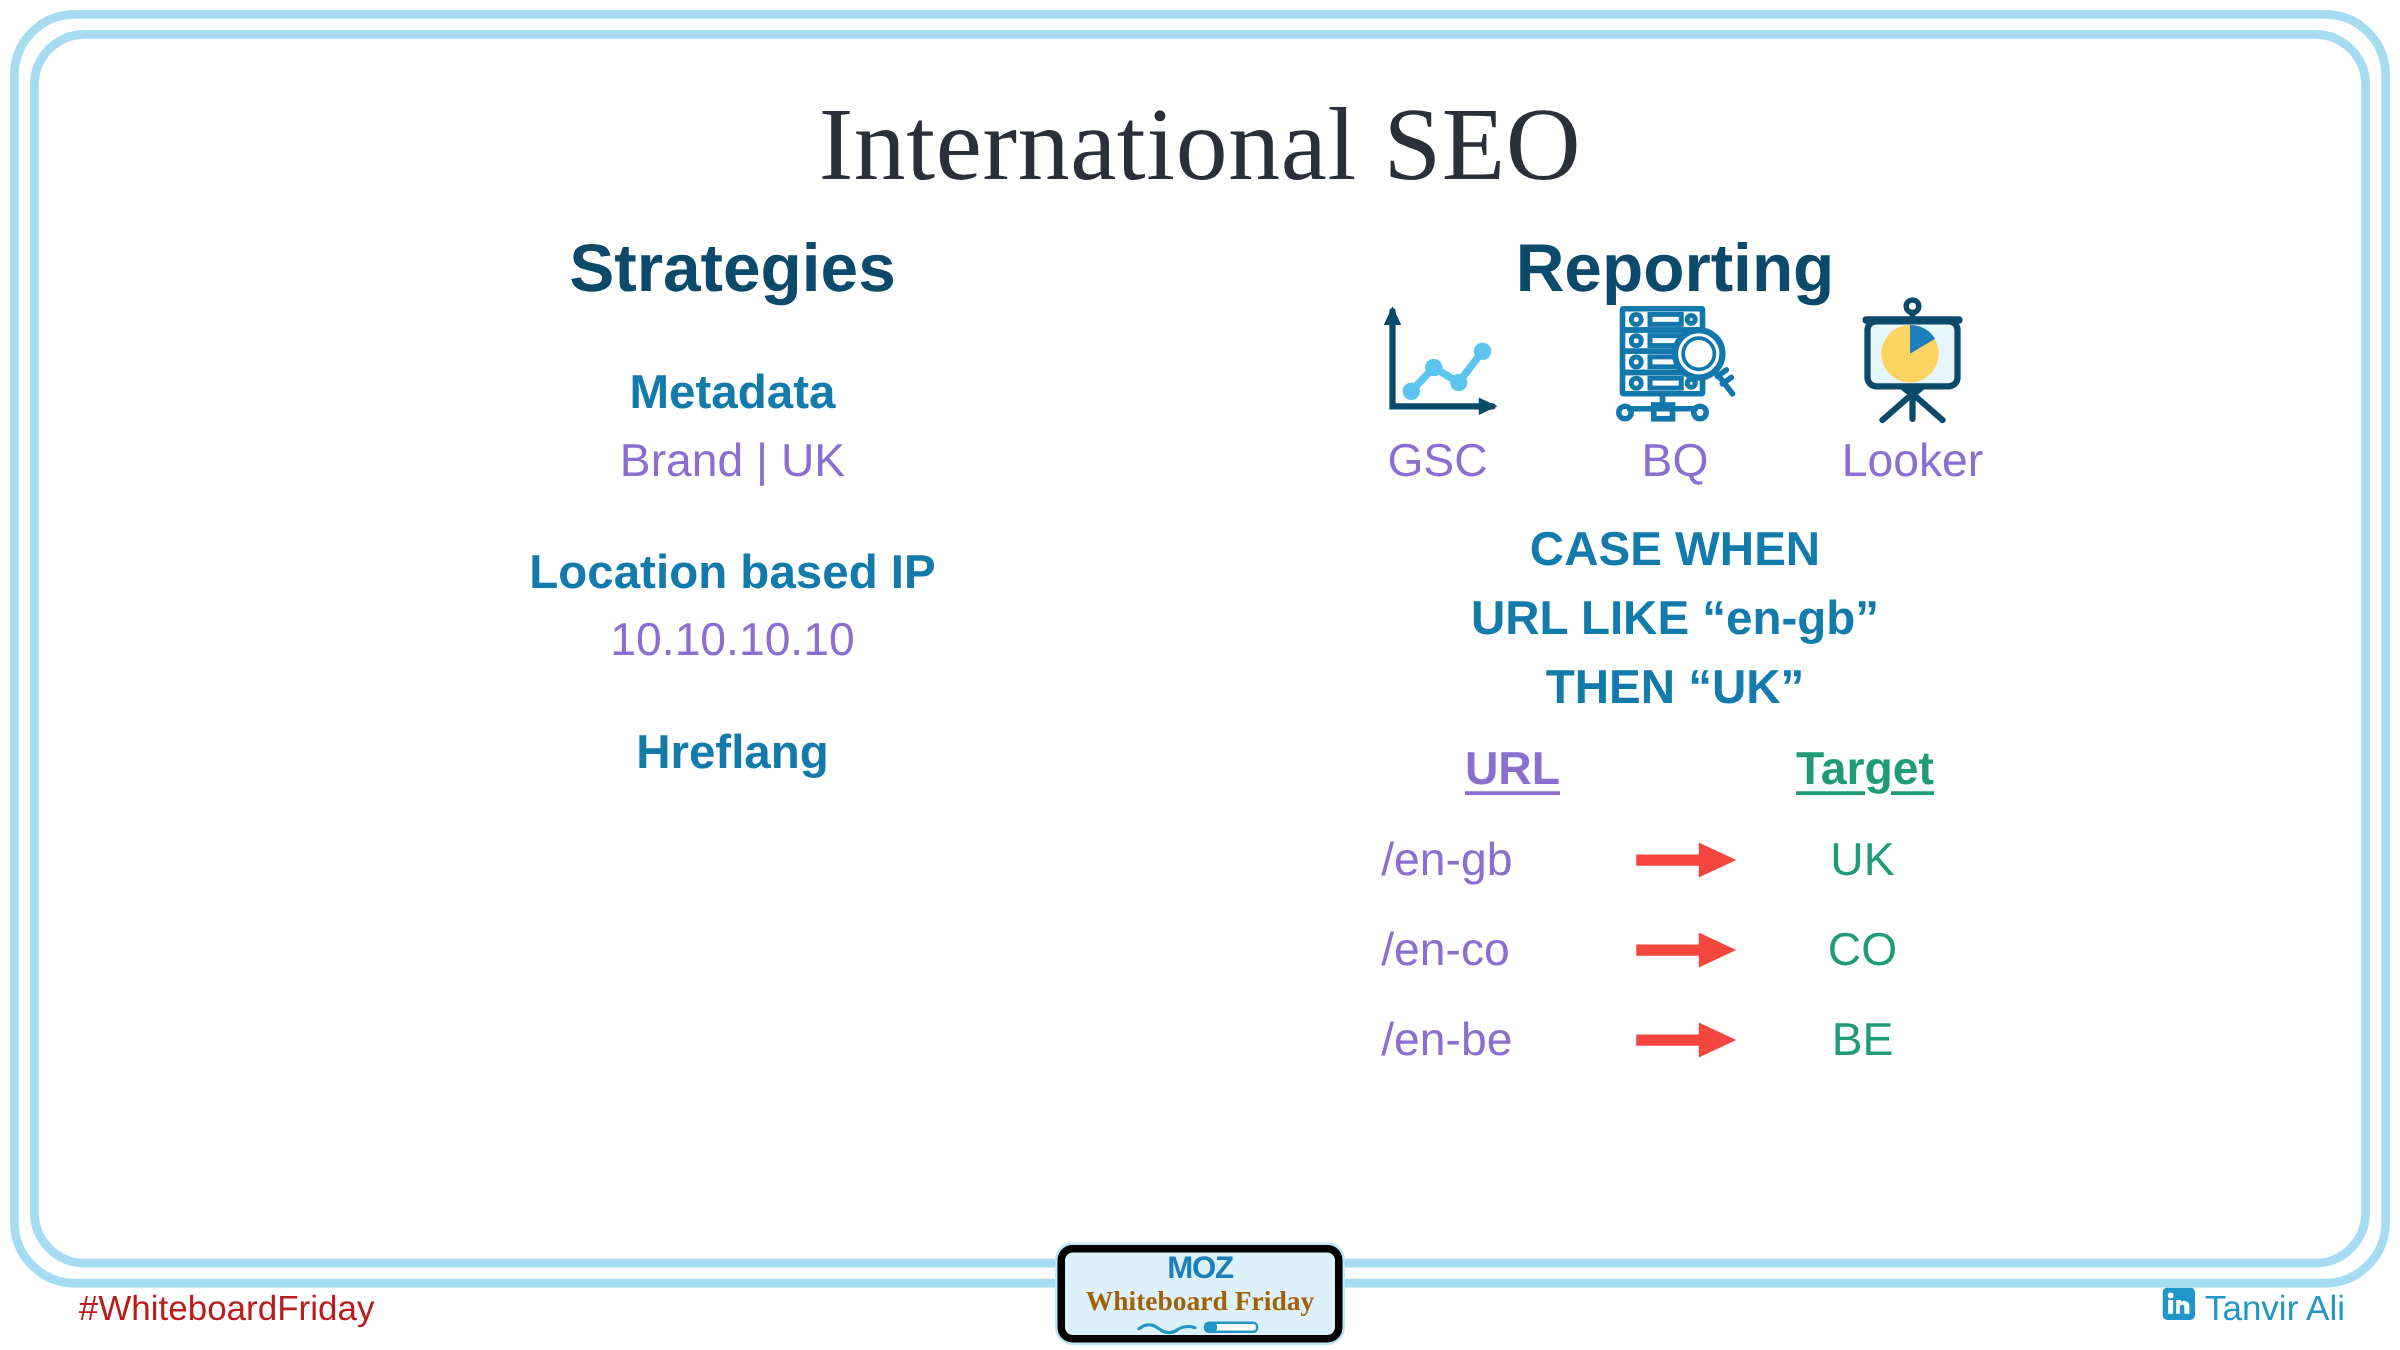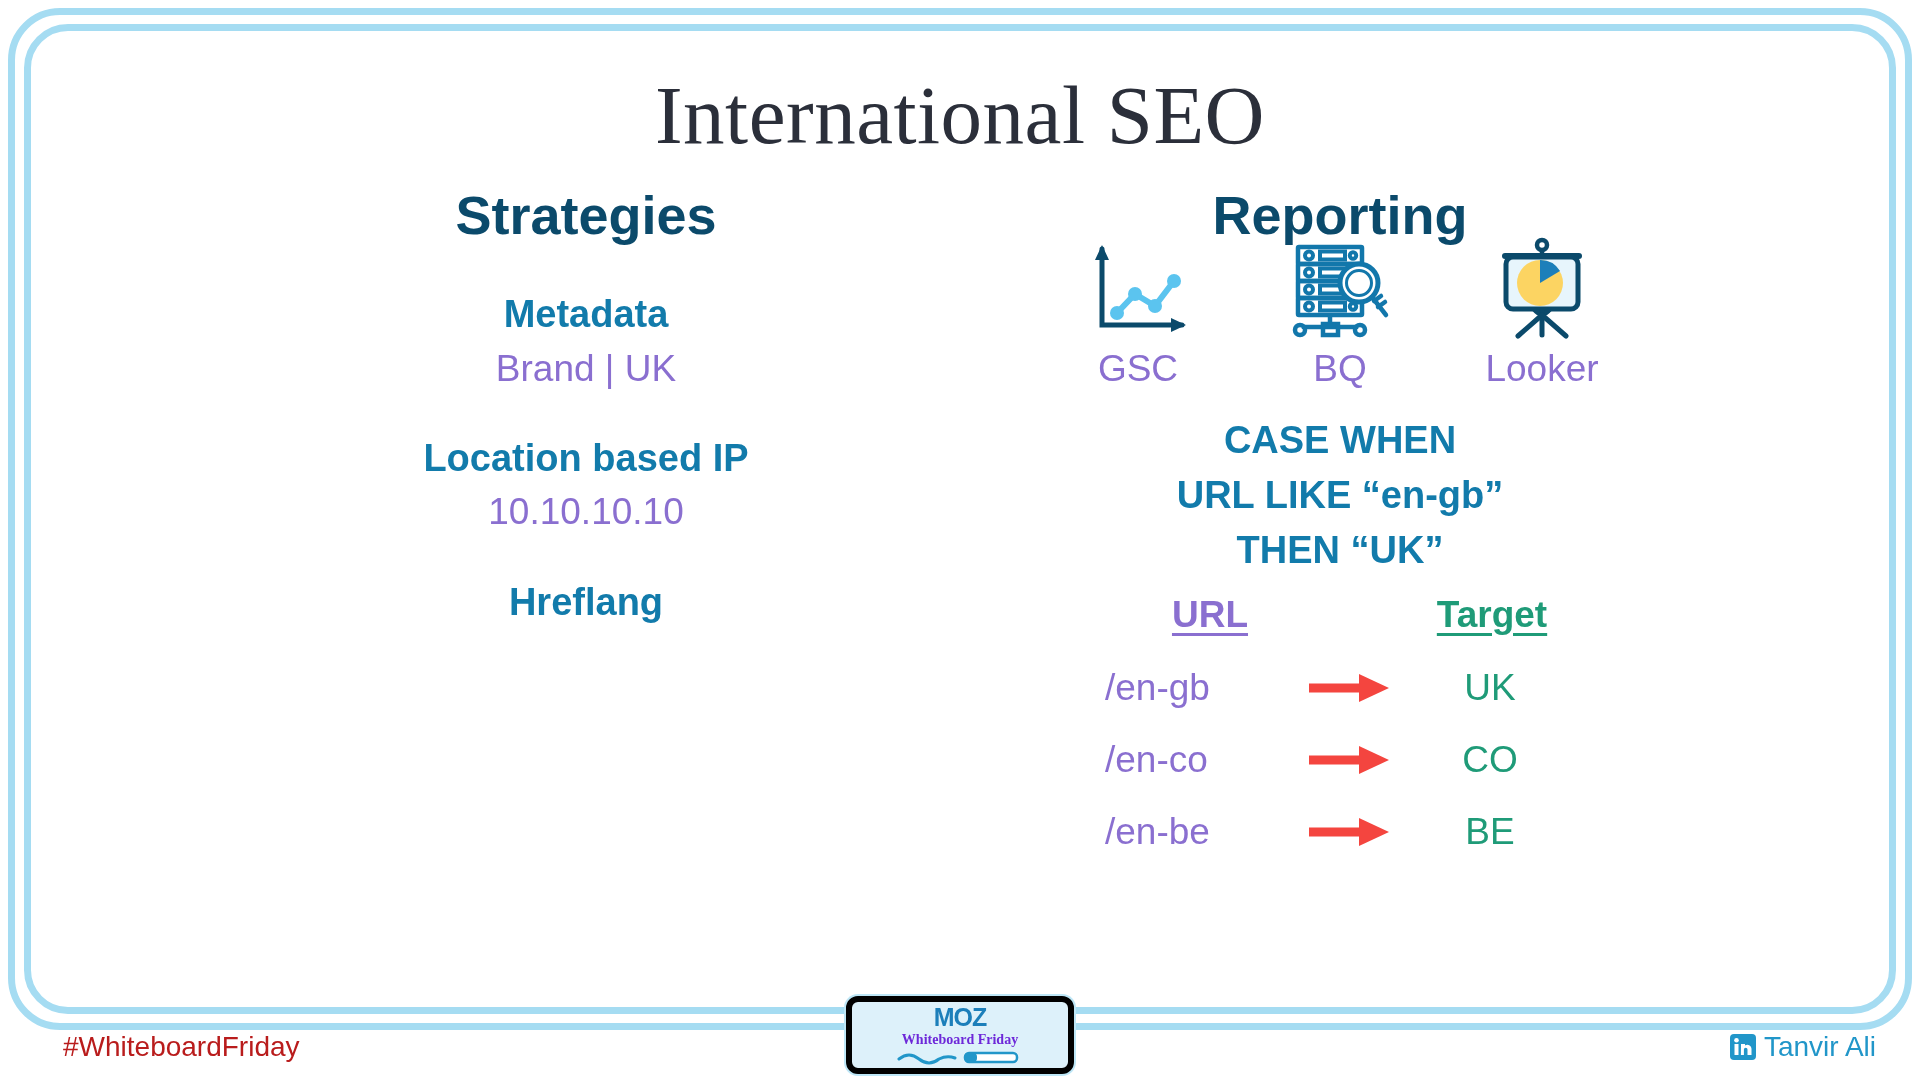--- a/index.html
+++ b/index.html
@@ -85,21 +85,21 @@
     margin-top: 6px;
     font-weight: 400;
   }
   .strategy-value .line { display: block; }
 
   
   #reporting-icons {
     display: flex;
     justify-content: center;
     align-items: flex-end;
-    gap: 52px;
+    gap: 40px;
     margin-top: 34px;
     height: 110px;
   }
   .report-tool { width: 150px; text-align: center; }
   .report-tool .icon-wrap {
     height: 104px;
     display: flex;
     align-items: flex-end;
     justify-content: center;
   }
@@ -183,21 +183,21 @@
     bottom: 16px;
     font-size: 28px;
     color: #b91c1c;
     line-height: 1.2;
   }
   #footer-author {
     position: absolute;
     right: 44px;
     bottom: 16px;
     display: flex;
-    align-items: center;
+    align-items: flex-start;
     gap: 8px;
     font-size: 28px;
     color: #2196c9;
     line-height: 1.2;
   }
 
   #moz-badge {
     position: absolute;
     left: 50%;
     transform: translateX(-50%);
@@ -220,22 +220,22 @@
     font-size: 25px;
     letter-spacing: -1px;
     color: #1c7fba;
     line-height: 1;
     display: flex;
     align-items: center;
   }
   #moz-wbf-text {
     font-family: "Liberation Serif", serif;
     font-weight: bold;
-    font-size: 14px;
-    color: #6d28d9;
+    font-size: 22px;
+    color: #a16207;
     line-height: 1.1;
     margin-top: 2px;
   }
 </style>
 </head>
 <body>
 
 <div id="whiteboard-frame"></div>
 <div id="whiteboard-frame-inner"></div>
 

